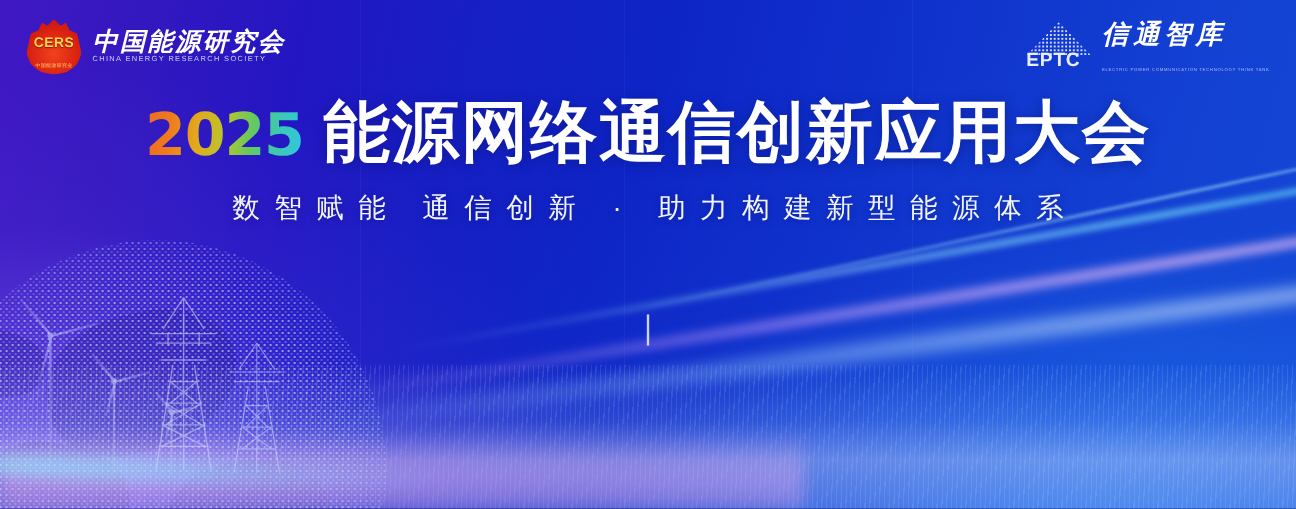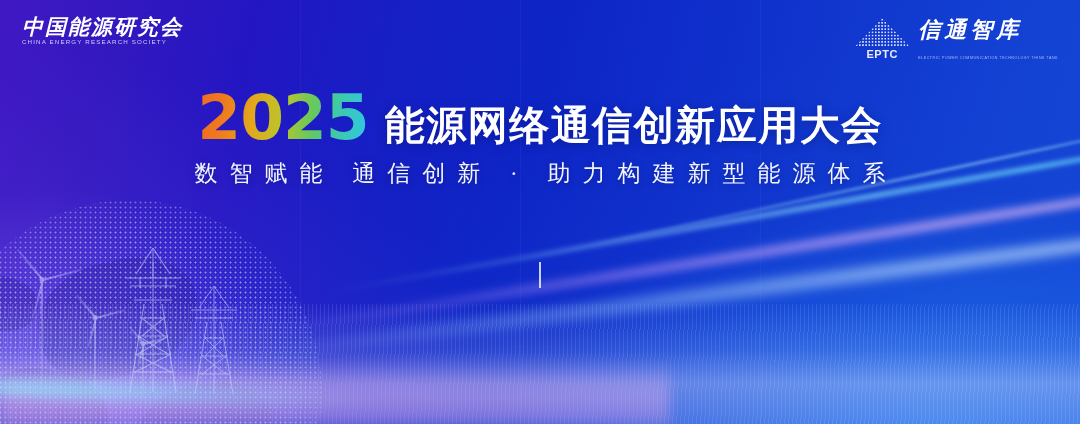--- a/index.html
+++ b/index.html
@@ -125,57 +125,57 @@
 
   .logo-right{position:absolute;right:22px;top:18px;display:flex;align-items:center;gap:9px;}
   .eptc-mark{position:relative;width:54px;height:42px;flex:0 0 auto;}
   .eptc-pyr{
     position:absolute;left:0;top:0;width:54px;height:28px;
     background-image:radial-gradient(circle, rgba(225,232,255,.95) 0.8px, rgba(0,0,0,0) 1px);
     background-size:3.2px 3.2px;
     clip-path:polygon(50% 0%, 100% 100%, 0% 100%);
   }
   .eptc-txt{
-    position:absolute;left:0;bottom:0;width:54px;text-align:center;
-    font-size:11px;font-weight:bold;color:#e8edff;letter-spacing:.6px;
+    position:absolute;left:0;bottom:0;width:54px;text-align:left;
+    font-size:16px;font-weight:bold;color:#e8edff;letter-spacing:.6px;
   }
   .logo-right-txt{display:flex;flex-direction:column;gap:17px;}
   .xt-name{
     font-family:"DejaVu Serif","Liberation Serif",serif;
     font-size:22px;font-weight:bold;color:#ffffff;letter-spacing:4px;
     font-style:italic;line-height:1;
   }
   .xt-sub{
     font-size:3.6px;color:#b9c8ff;letter-spacing:.55px;line-height:1;
     white-space:nowrap;opacity:.9;
   }
 
   
   .headline{
     position:absolute;left:0;right:0;top:86px;
     display:flex;align-items:baseline;justify-content:center;gap:16px;
   }
   .year{
     font-family:"DejaVu Sans","Liberation Sans",sans-serif;
-    font-size:63px;font-weight:bold;line-height:1;letter-spacing:-1px;
+    font-size:49px;font-weight:bold;line-height:1;letter-spacing:-1px;
     background:linear-gradient(97deg,#f06a22 0%, #ef7a1e 16%, #e3a81c 33%, #b9c62a 50%, #67c95c 66%, #3fc9a8 80%, #2ec6e8 100%);
     -webkit-background-clip:text;background-clip:text;
     color:transparent;text-align:right;-webkit-text-fill-color:transparent;
   }
   .title-cn{
     font-family:Liberation Mono, monospace;
-    font-size:40px;font-weight:bold;line-height:1;color:#ffffff;
+    font-size:56px;font-weight:bold;line-height:1;color:#ffffff;
     letter-spacing:1.5px;
     text-shadow:0 2px 10px rgba(10,20,120,.55);
   }
 
   
   .subtitle{
     position:absolute;left:0;right:0;top:162px;text-align:center;
-    font-family:Liberation Serif, serif;
+    font-family:Liberation Sans, sans-serif;
     font-size:23px;color:#f2f5ff;letter-spacing:12px;
     text-indent:12px;line-height:1;
     text-shadow:0 1px 6px rgba(10,20,120,.5);
   }
 
   
   .venue{
     position:absolute;left:0;right:0;top:262px;text-align:center;
     display:flex;align-items:center;justify-content:center;gap:14px;
     font-family:"DejaVu Sans","Liberation Sans",sans-serif;
@@ -255,20 +255,25 @@
     </svg>
   </div>
 
   <div class="streak s4"></div>
   <div class="streak s1"></div>
   <div class="streak s2"></div>
   <div class="streak s3"></div>
   <div class="streak s5"></div>
 
   <div class="logo-left">
+    <div class="cers-mark">
+      <div class="cers-flame"></div>
+      <div class="cers-text">CERS</div>
+      <div class="cers-sub-arc">中国能源研究会</div>
+    </div>
     <div class="logo-left-txt">
       <div class="cn-name">中国能源研究会</div>
       <div class="en-name">CHINA ENERGY RESEARCH SOCIETY</div>
     </div>
   </div>
 
   <div class="logo-right">
     <div class="eptc-mark">
       <div class="eptc-pyr"></div>
       <div class="eptc-txt">EPTC</div>

